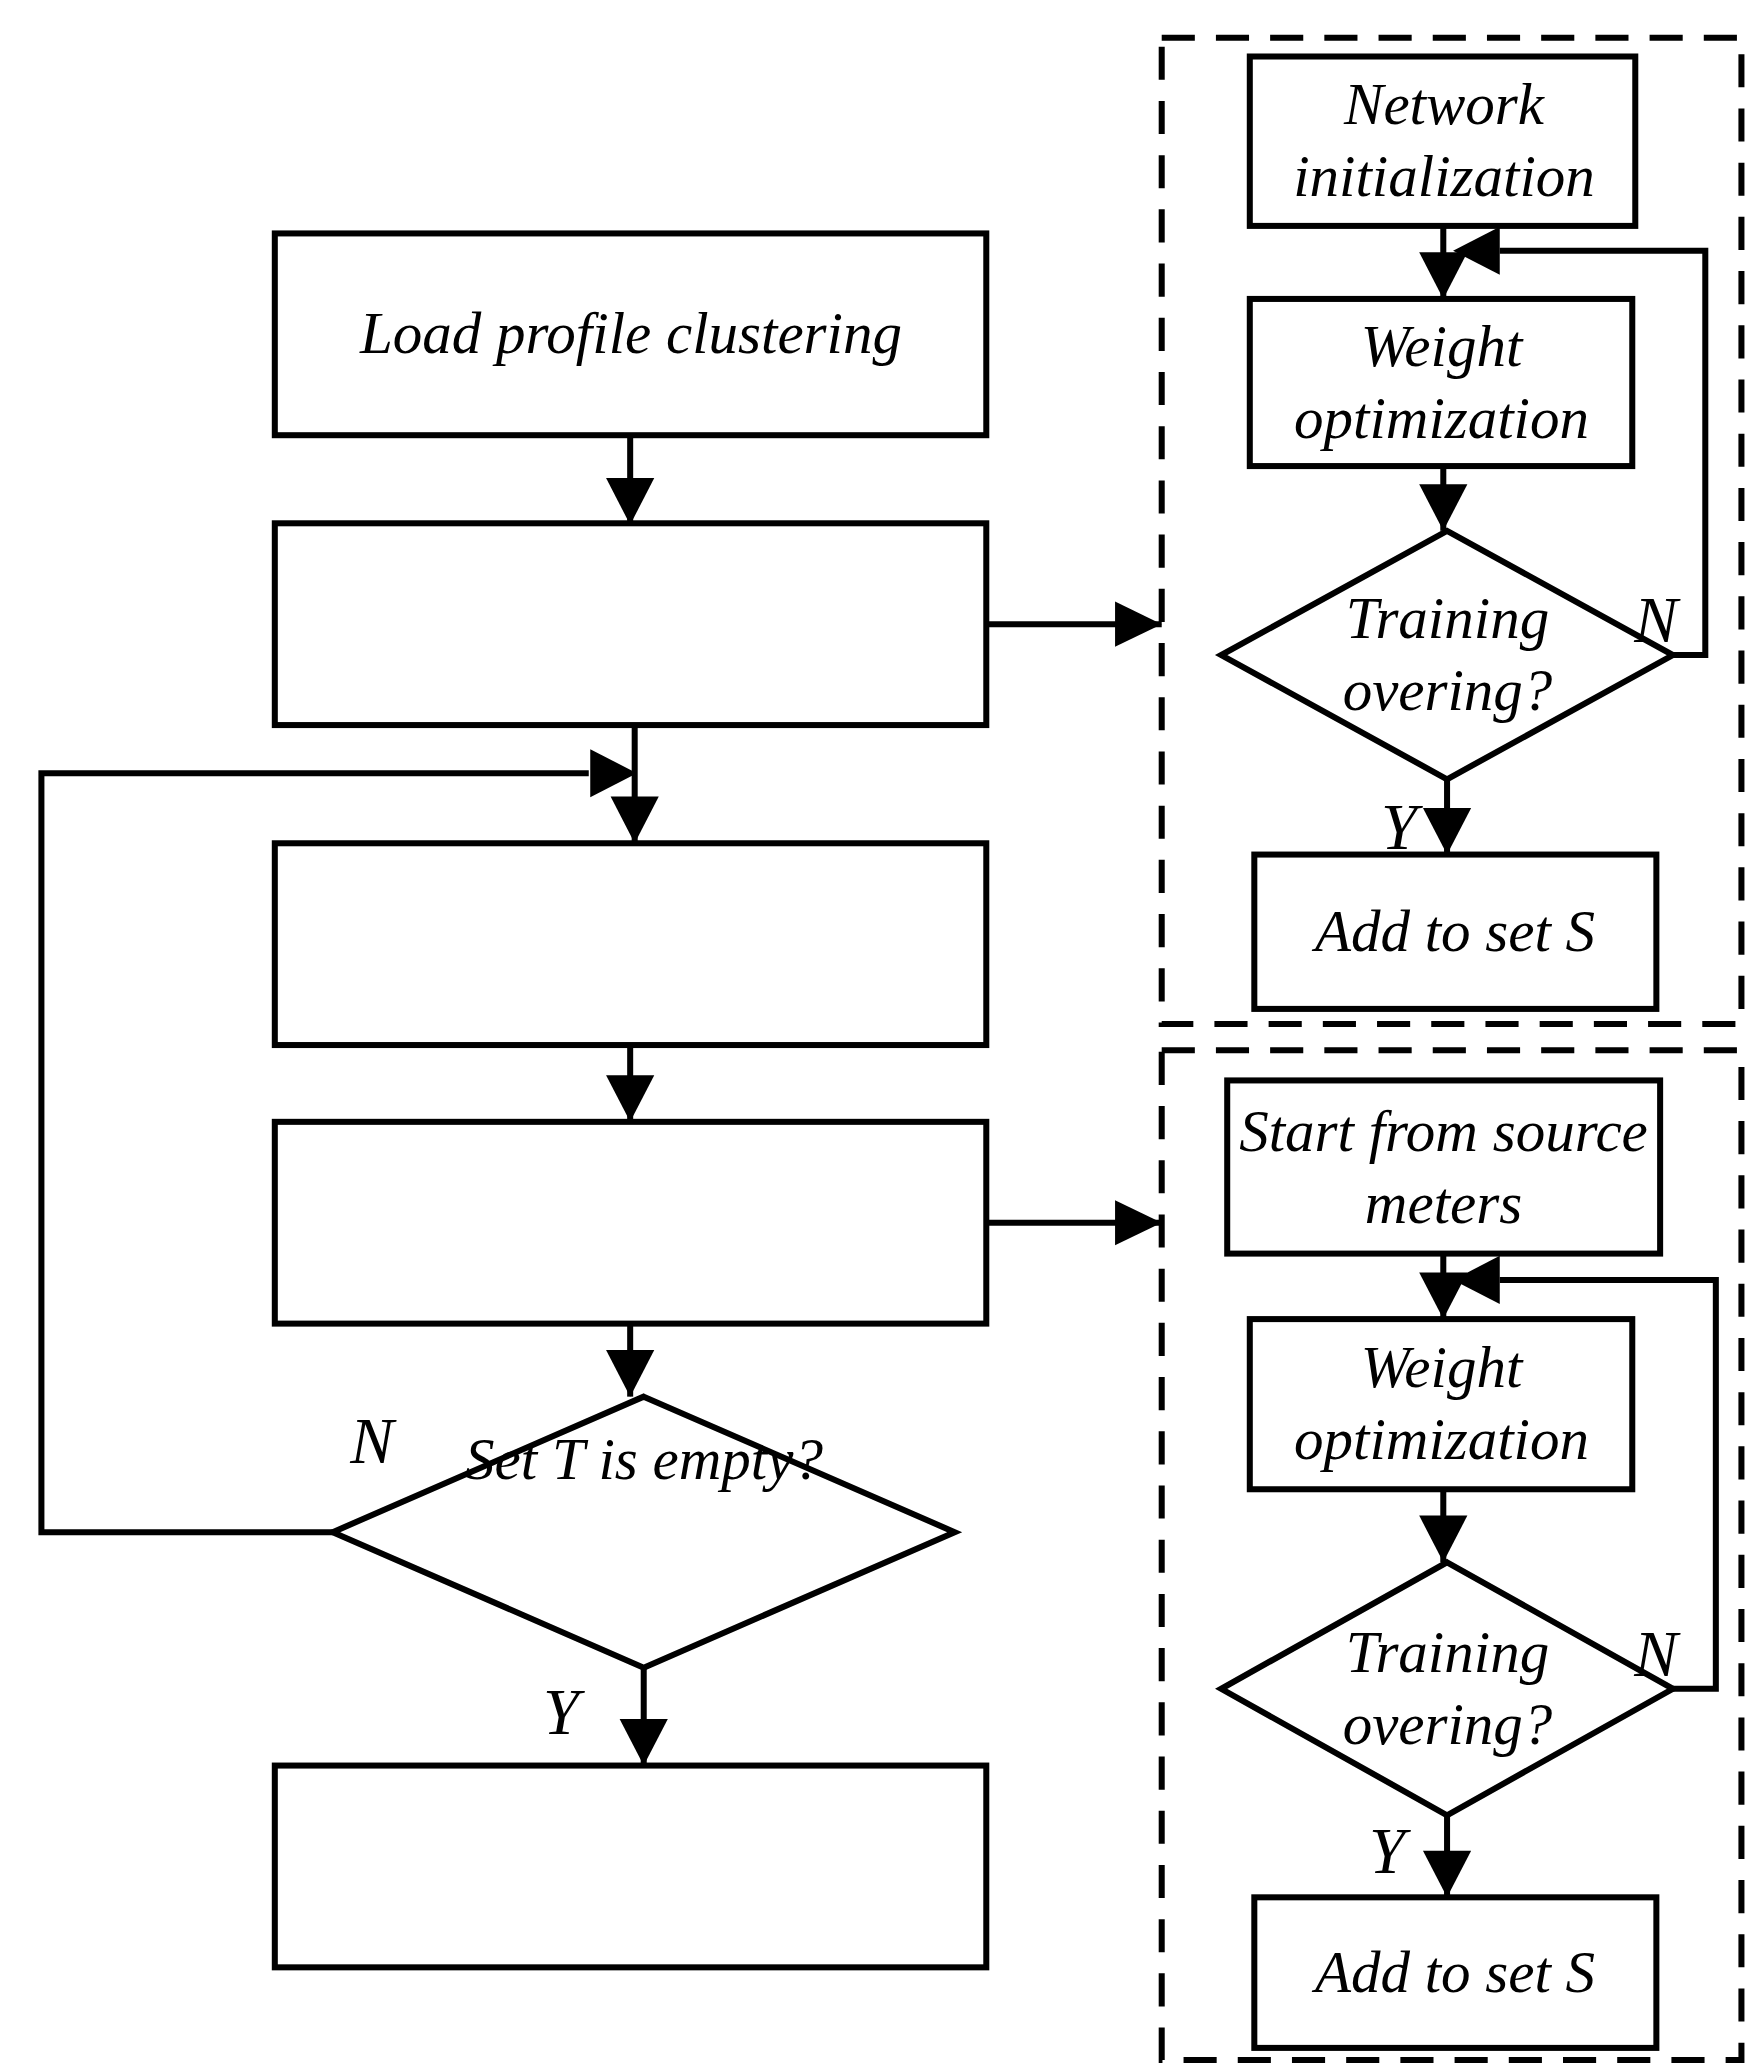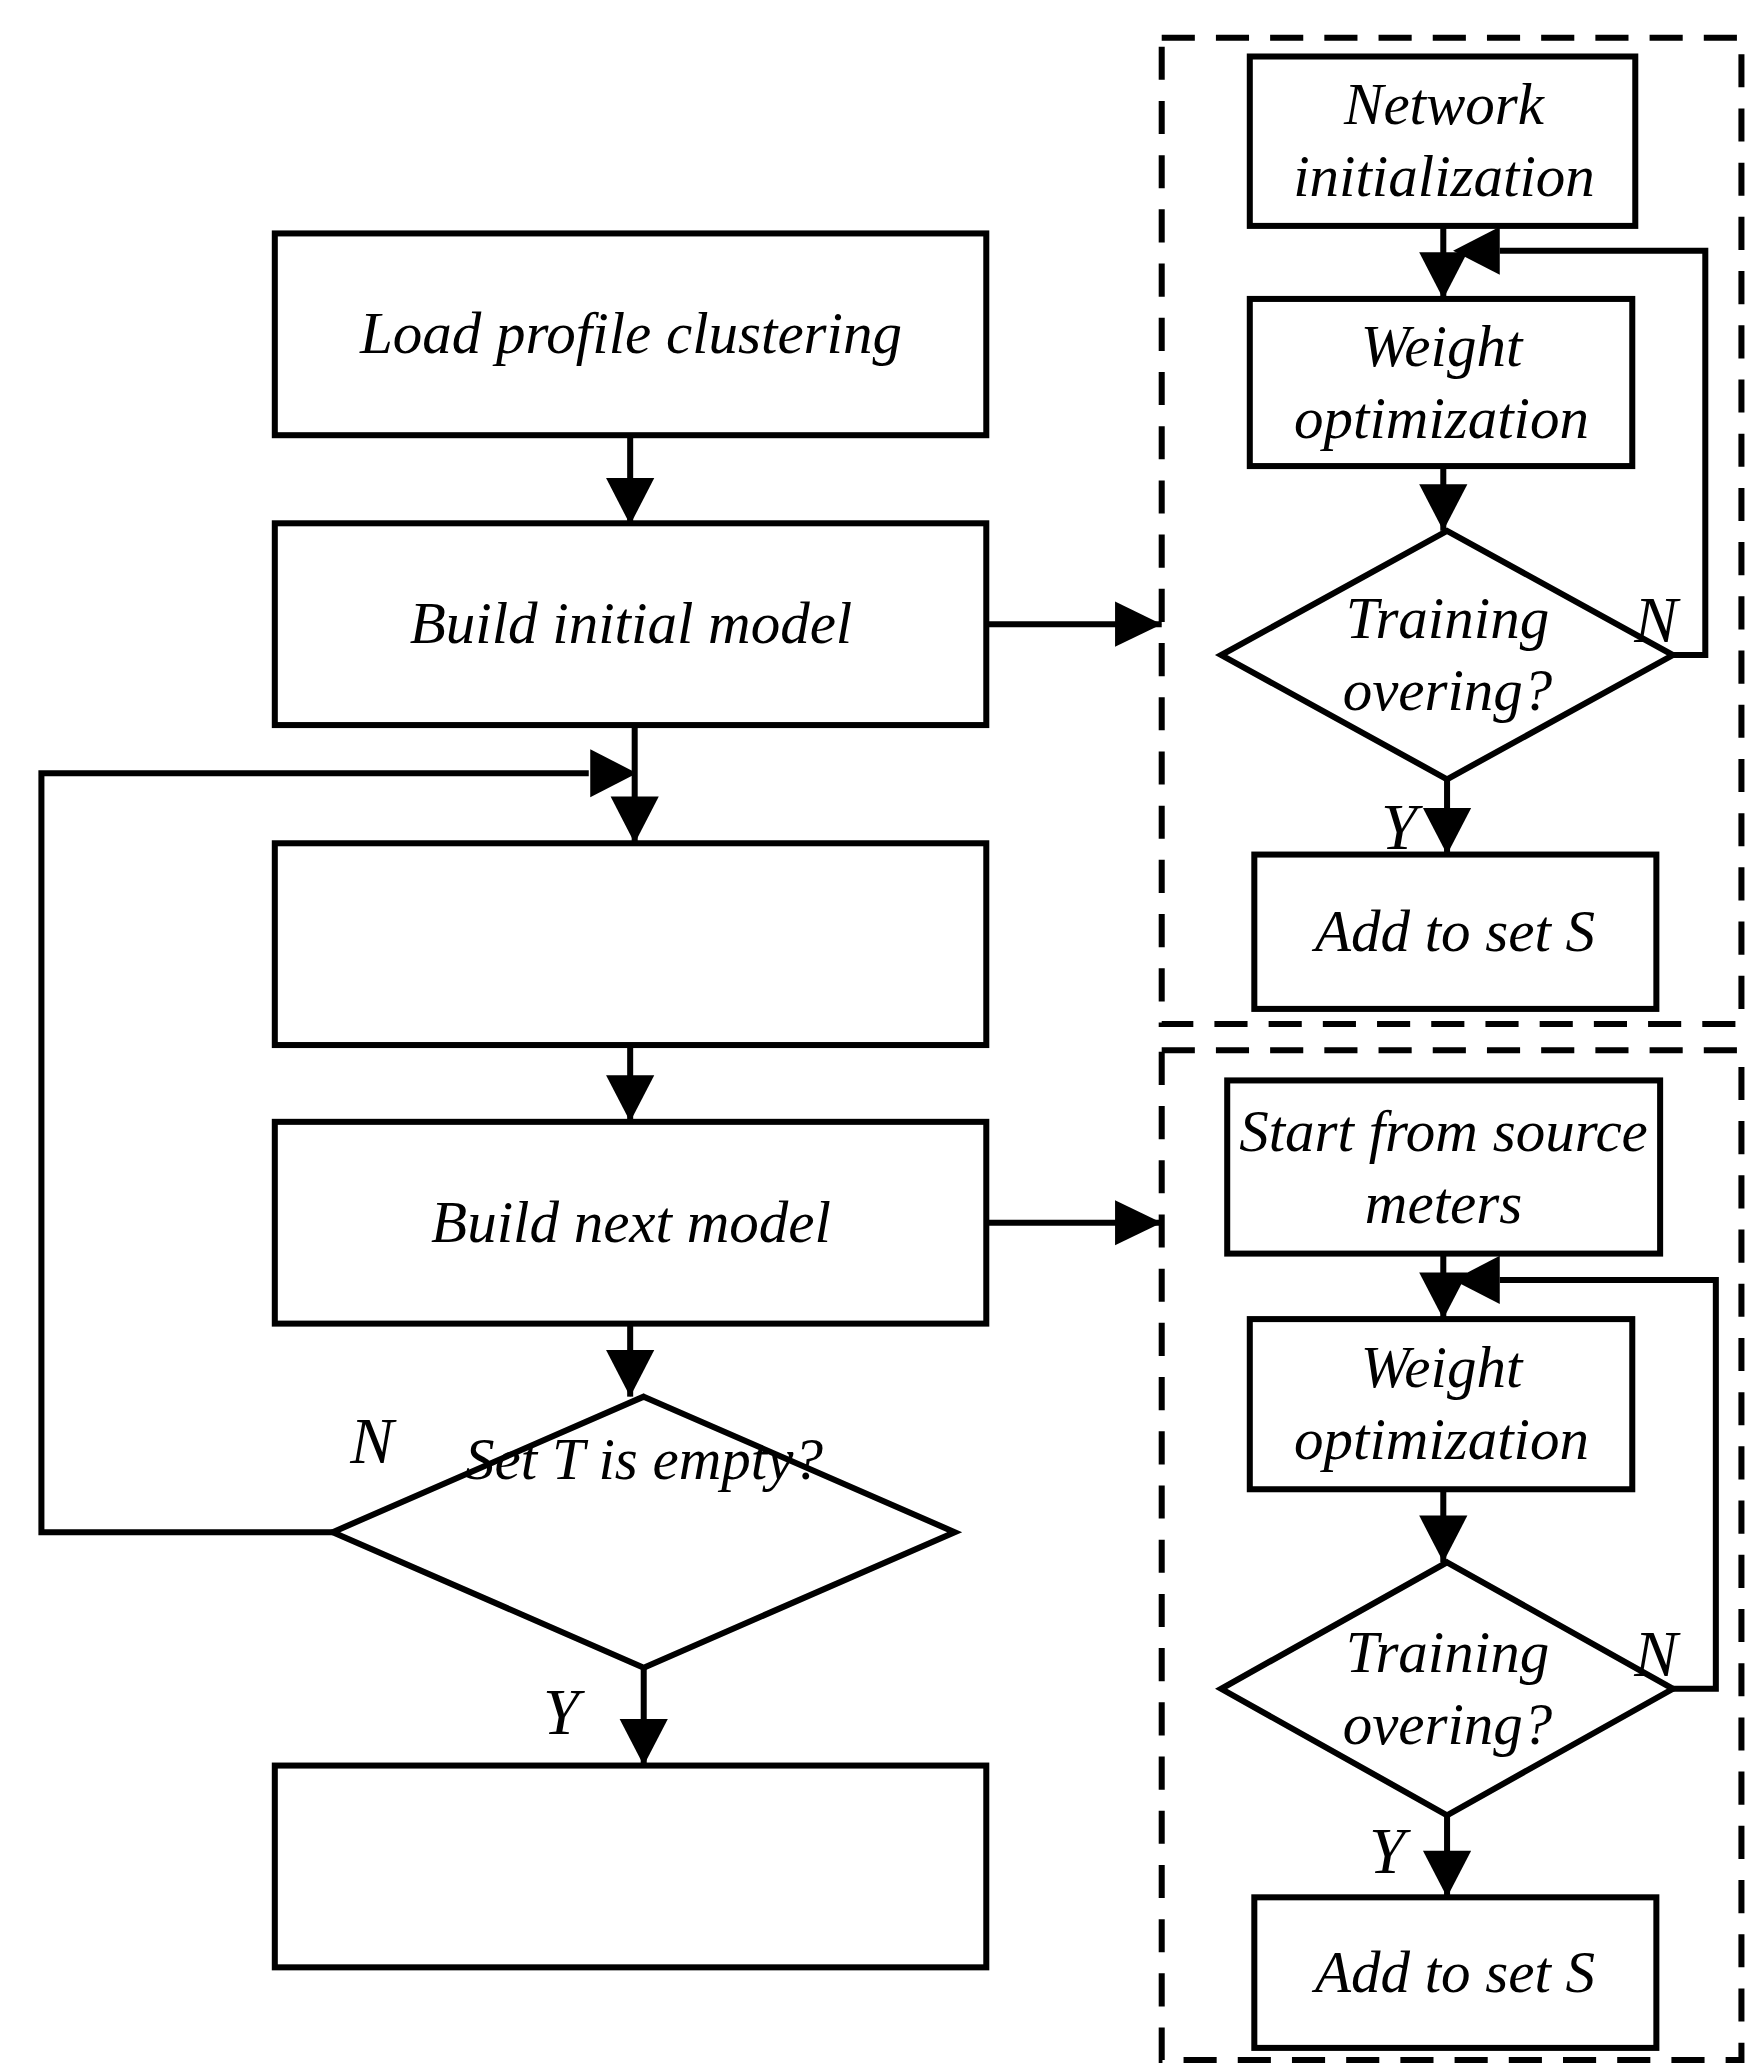--- a/index.html
+++ b/index.html
@@ -102,22 +102,20 @@
       <polygon points="1885,643 1949,643 1917,705"></polygon>
       <polygon points="1890,1073 1954,1073 1922,1135"></polygon>
       <polygon points="1885,1690 1949,1690 1917,1752"></polygon>
       <polygon points="1992,1668 1992,1732 1930,1700"></polygon>
       <polygon points="1885,2013 1949,2013 1917,2075"></polygon>
       <polygon points="1890,2458 1954,2458 1922,2520"></polygon>
     </g>
   </svg>
 
   <div class="lbl" style="left:275px;top:233px;width:712px;height:202px;">Load profile clustering</div>
-  <div class="lbl" style="left:275px;top:523px;width:712px;height:202px;">Build initial model</div>
-  <div class="lbl" style="left:275px;top:1122px;width:712px;height:202px;">Build next model</div>
   <div class="lbl" style="left:343px;top:1392px;width:602px;height:136px;">Set T is empty?</div>
   <div class="lbl branch-lbl" style="left:312px;top:1393px;width:120px;height:98px;">N</div>
   <div class="lbl branch-lbl" style="left:501px;top:1664px;width:120px;height:98px;">Y</div>
 
   <div class="lbl" style="left:1251px;top:56px;width:386px;height:169px;">Network initialization</div>
   <div class="lbl" style="left:1250px;top:299px;width:383px;height:167px;">Weight optimization</div>
   <div class="lbl" style="left:1282px;top:572px;width:331px;height:166px;">Training overing?</div>
   <div class="lbl" style="left:1254px;top:855px;width:402px;height:154px;">Add to set S</div>
   <div class="lbl branch-lbl" style="left:1596px;top:572px;width:120px;height:98px;">N</div>
   <div class="lbl branch-lbl" style="left:1339px;top:779px;width:120px;height:98px;">Y</div>

